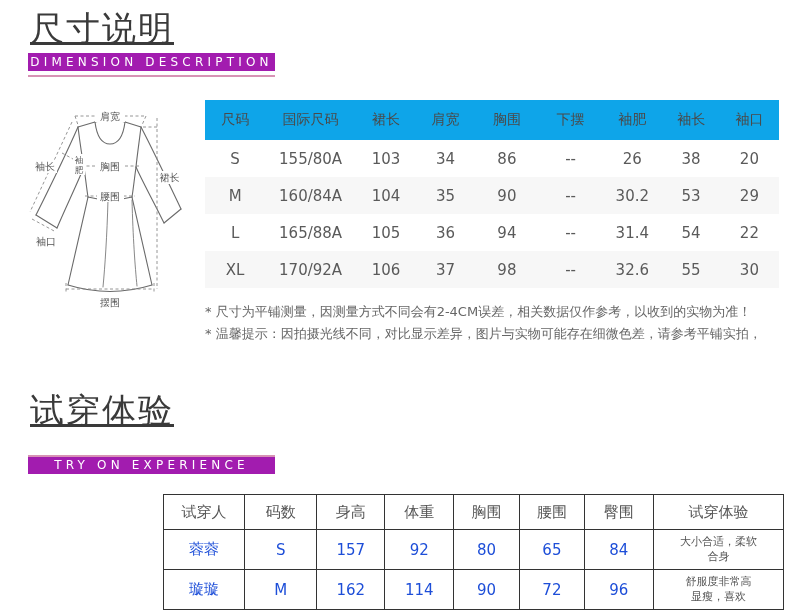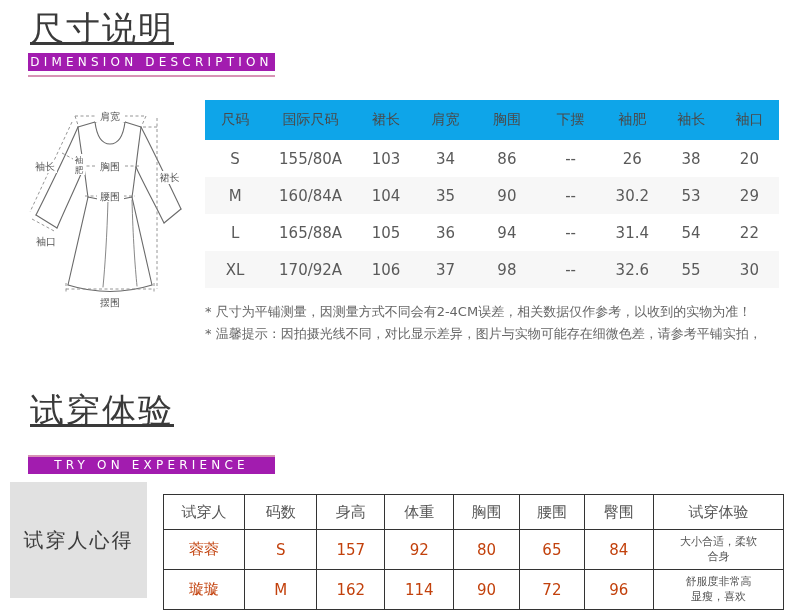--- a/index.html
+++ b/index.html
@@ -64,21 +64,21 @@
     border-collapse: collapse; table-layout: fixed;
     border: 1px solid #333;
     margin-left: 16px;
   }
   .fit-table th, .fit-table td {
     border: 1px solid #333; text-align: center; vertical-align: middle;
   }
   .fit-table th {
     height: 35px; font-weight: normal; font-size: 15px; color: #555;
   }
-  .fit-table td { height: 40px; font-size: 15px; color: #c2410c; }
+  .fit-table td { height: 40px; font-size: 15px; color: #1d4ed8; }
   .fit-table td:last-child {
     font-size: 11px; line-height: 1.35; white-space: pre-line; color: #555;
   }
   .fit-table th:nth-child(1){width:13.1%} .fit-table th:nth-child(2){width:11.6%}
   .fit-table th:nth-child(3){width:11.0%} .fit-table th:nth-child(4){width:11.1%}
   .fit-table th:nth-child(5){width:10.6%} .fit-table th:nth-child(6){width:10.5%}
   .fit-table th:nth-child(7){width:11.1%} .fit-table th:nth-child(8){width:21.0%}
 </style>
 </head>
 <body>
@@ -210,21 +210,20 @@
 
   <div class="notes">
     <div class="note-line">* 尺寸为平铺测量，因测量方式不同会有2-4CM误差，相关数据仅作参考，以收到的实物为准！</div>
     <div class="note-line">* 温馨提示：因拍摄光线不同，对比显示差异，图片与实物可能存在细微色差，请参考平铺实拍，</div>
   </div>
 
   <h1 class="sec-title" style="top:390px">试穿体验</h1>
   <div class="sec-banner" style="top:456px">TRY ON EXPERIENCE</div>
   <div class="sec-underline" style="top:455px"></div>
 
-  <div class="side-label-box">试穿人心得</div>
 
   <table class="fit-table">
       <thead>
         <tr>
           <th>试穿人</th>
           <th>码数</th>
           <th>身高</th>
           <th>体重</th>
           <th>胸围</th>
           <th>腰围</th>

